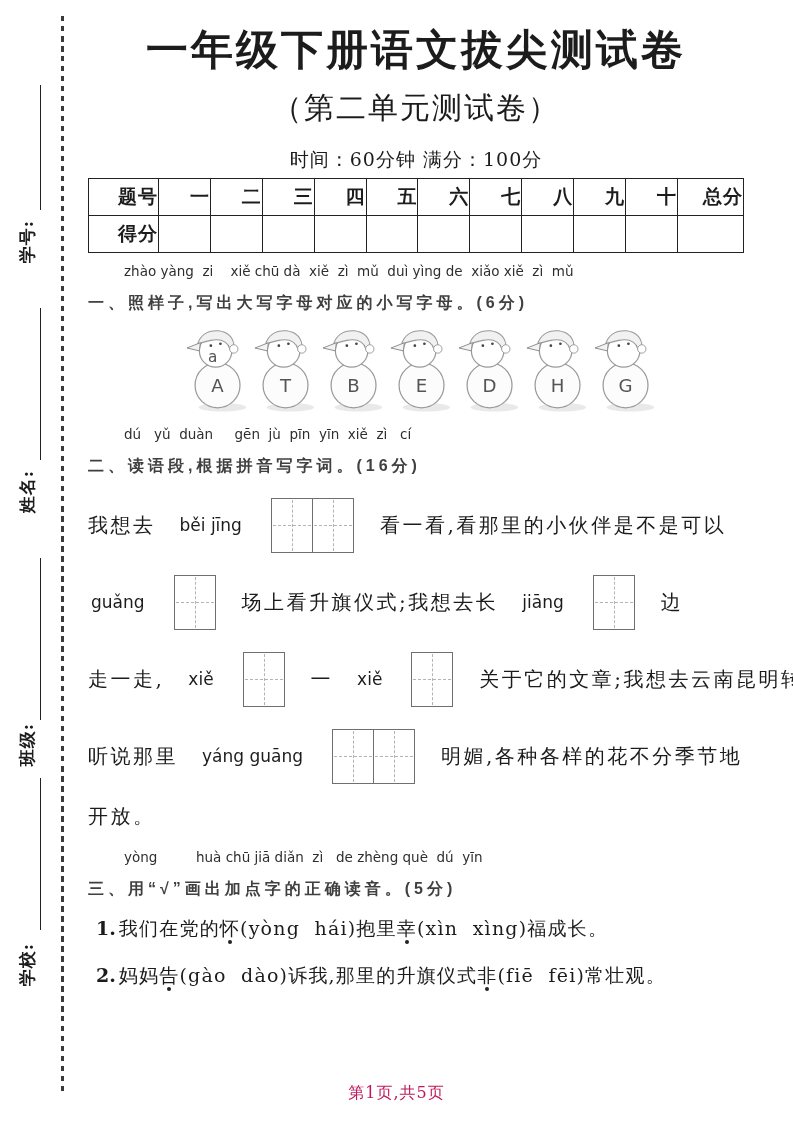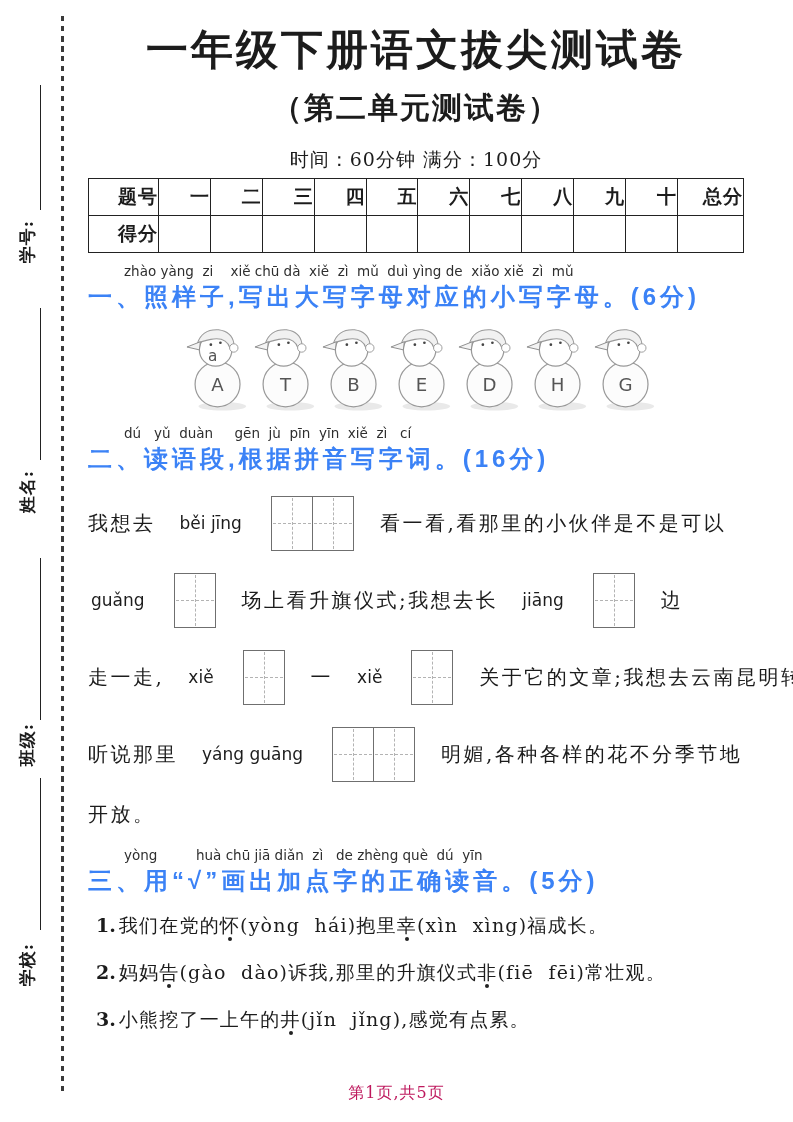--- a/index.html
+++ b/index.html
@@ -14,32 +14,32 @@
   .vl3{top:558px;height:162px;} .vl4{top:778px;height:152px;}
   .vlabel{position:absolute;left:-2px;width:60px;height:72px;display:flex;
     align-items:center;justify-content:center;}
   .vlabel span{white-space:nowrap;transform:rotate(-90deg);font-size:17px;
     font-weight:600;letter-spacing:1px;}
   .vp1{top:205px;} .vp2{top:455px;} .vp3{top:708px;} .vp4{top:928px;}
 
   
   .main{position:absolute;left:88px;top:26px;width:656px;}
   .title{text-align:center;font-size:42px;font-weight:700;letter-spacing:3px;line-height:1.15;}
-  .subtitle{text-align:center;font-size:30px;font-weight:700;letter-spacing:2px;margin-top:14px;}
+  .subtitle{text-align:center;font-size:30px;font-weight:400;letter-spacing:2px;margin-top:14px;}
   .meta{text-align:center;font-size:19px;margin-top:18px;margin-bottom:5px;letter-spacing:1px;}
 
   table.score{border-collapse:collapse;width:100%;table-layout:fixed;}
   table.score td{border:1.4px solid #222;height:36px;text-align:right;
     font-size:19px;font-weight:700;padding:0;letter-spacing:1px;}
 
   .qblock{margin-top:11px;}
   .qpinyin{font-family:"DejaVu Sans",sans-serif;font-size:13.5px;color:#2e2e2e;
     white-space:pre;margin-left:36px;line-height:1.1;}
-  .qhead{font-family:"Liberation Sans",sans-serif;font-weight:700;font-size:24px;
-    letter-spacing:4px;color:#3b82f6;margin-top:2px;white-space:nowrap;}
+  .qhead{font-family:"Liberation Sans",sans-serif;font-weight:700;font-size:16px;
+    letter-spacing:4px;color:#404040;margin-top:14px;white-space:nowrap;}
 
   
   .snowrow{display:flex;gap:3px;margin:10px 0 2px 98px;}
   .snowman{width:65px;height:92px;}
 
   
   .passage{margin-top:10px;}
   .pline{display:flex;align-items:center;height:77px;font-size:20px;white-space:nowrap;gap:21px;}
   .pline.short{height:44px;}
   .ptxt{letter-spacing:2.5px;}
@@ -284,20 +284,19 @@
       </div>
     </div>
 
     <div class="qblock">
       <div class="qpinyin">yòng         huà chū jiā diǎn  zì   de zhèng què  dú  yīn</div>
       <div class="qhead">三、用“√”画出加点字的正确读音。(5分)</div>
 
       <div class="items">
         <div class="item"><span class="num">1.</span><span>我们在党的</span><span class="dotted">怀</span><span>(yòng  hái)抱里</span><span class="dotted">幸</span><span>(xìn  xìng)福成长。</span></div>
         <div class="item"><span class="num">2.</span><span>妈妈</span><span class="dotted">告</span><span>(gào  dào)诉我,那里的升旗仪式</span><span class="dotted">非</span><span>(fiē  fēi)常壮观。</span></div>
-        <div class="item"><span class="num">3.</span><span>小熊挖了一上午的</span><span class="dotted">井</span><span>(jǐn  jǐng),感觉有点累。</span></div>
       </div>
     </div>
 
   </div>
 
   <div class="footer">第1页,共5页</div>
 </div>
 
 </body></html>

